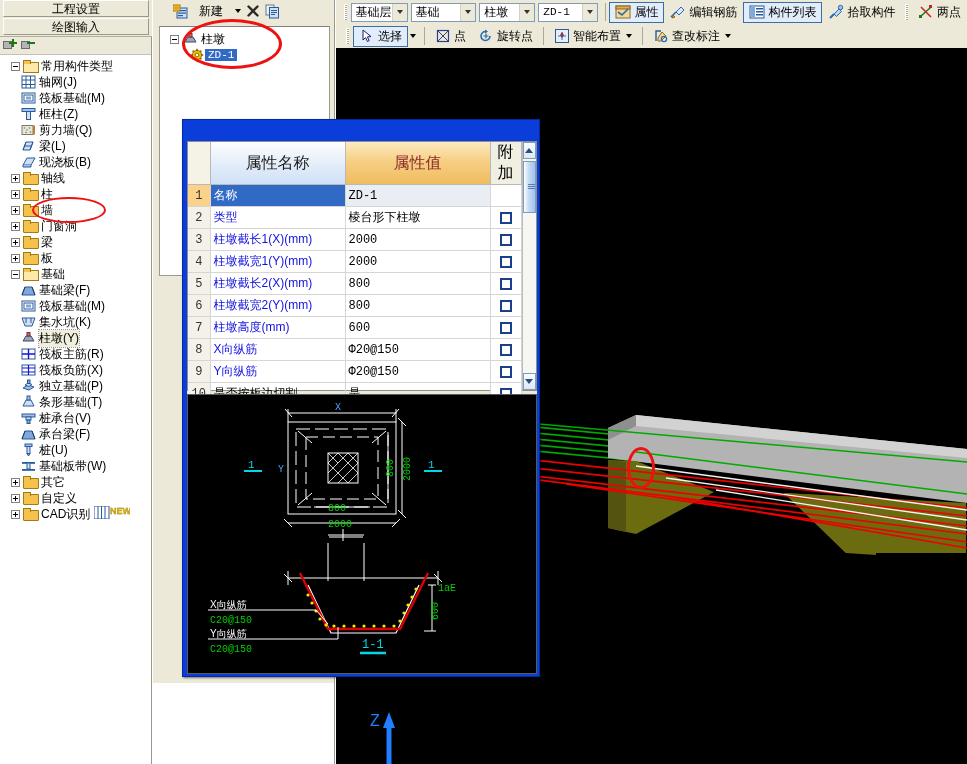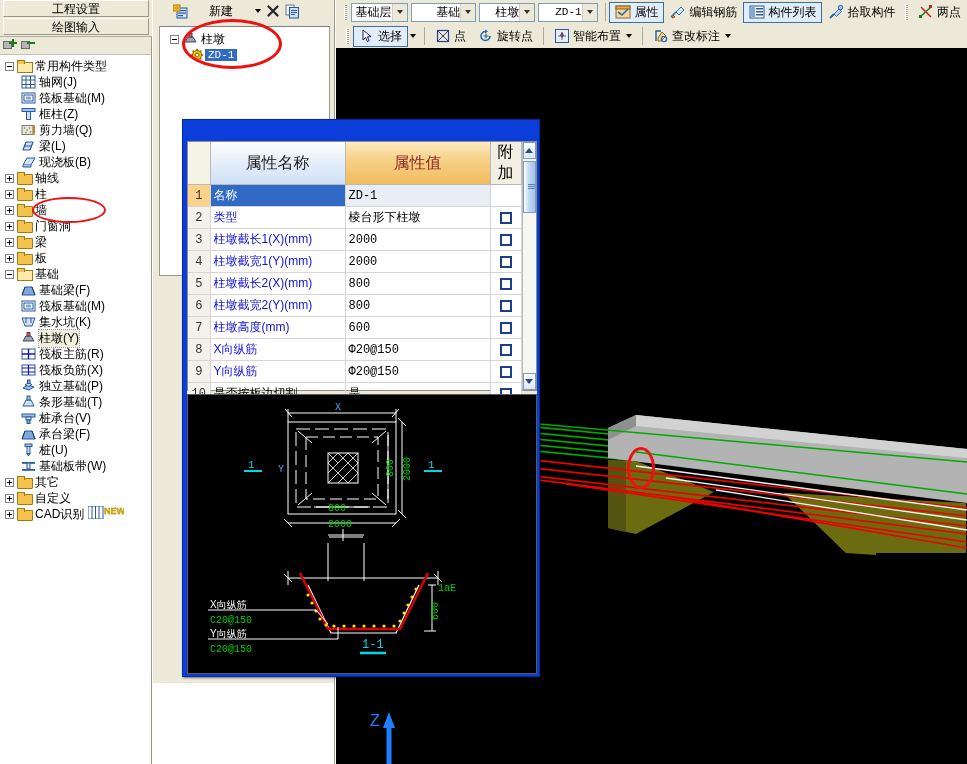--- a/index.html
+++ b/index.html
@@ -86,35 +86,35 @@
     background: #ffe9a8; border: 1px solid #a07c18;
   }
   .ico.folder-open::after {
     content: ""; position: absolute; left: 0; top: 1px; width: 6px; height: 3px;
     background: #f7c24b; border: 1px solid #a07c18; border-bottom: none;
   }
   
   .ico.comp { }
   .ico.comp svg { display:block; }
 
-  .depth1 { padding-left: 4px; }
+  .depth1 { padding-left: 10px; }
   .depth2 { padding-left: 20px; }
 
   
   .comp-panel {
     position: absolute; left: 153px; top: 0; width: 182px; height: 764px;
     background: #ece9d8;
     border-right: 1px solid #9a9a8a;
   }
   .comp-toolbar {
     height: 22px; display: flex; align-items: center; gap: 5px;
     padding-left: 20px; background: #ece9d8;
   }
   .btn-new {
-    display: flex; align-items: center; gap: 20px; font-size: 12px; cursor: default;
+    display: flex; align-items: center; gap: 10px; font-size: 12px; cursor: default;
   }
   .ico-new { width: 16px; height: 15px; position: relative; }
   .ico-close-x { width: 14px; height: 14px; position: relative; }
   .ico-copy { width: 15px; height: 15px; position: relative; }
   .arrow-dn {
     width: 0; height: 0; border-left: 3px solid transparent; border-right: 3px solid transparent;
     border-top: 4px solid #000; margin-left: 2px;
   }
   .search-row {
     margin: 2px 4px 0 6px; height: 22px; display: flex; align-items: stretch;
@@ -151,21 +151,21 @@
     position: absolute; border: 3px solid #ee1111; border-radius: 50%;
     pointer-events: none;
   }
 
   
   .toolbar-zone {
     position: absolute; left: 336px; top: 0; width: 631px; height: 48px;
     background: #ece9d8;
   }
   .tbrow { display: flex; align-items: center; height: 24px; }
-  .tbrow.r1 { padding-left: 4px; text-align: right; }
+  .tbrow.r1 { padding-left: 4px; }
   .tbrow.r2 { padding-left: 6px; }
   .grip {
     width: 3px; height: 16px; margin: 0 4px;
     background-image: repeating-linear-gradient(to bottom,#ffffff 0 1px,#aca899 1px 2px);
     border-left: 1px solid #fff;
   }
   .combo {
     height: 19px; border: 1px solid #7f9db9; background: #fff;
     display: flex; align-items: center; font-size: 12px; padding-left: 4px;
     margin-right: 3px; position: relative;

